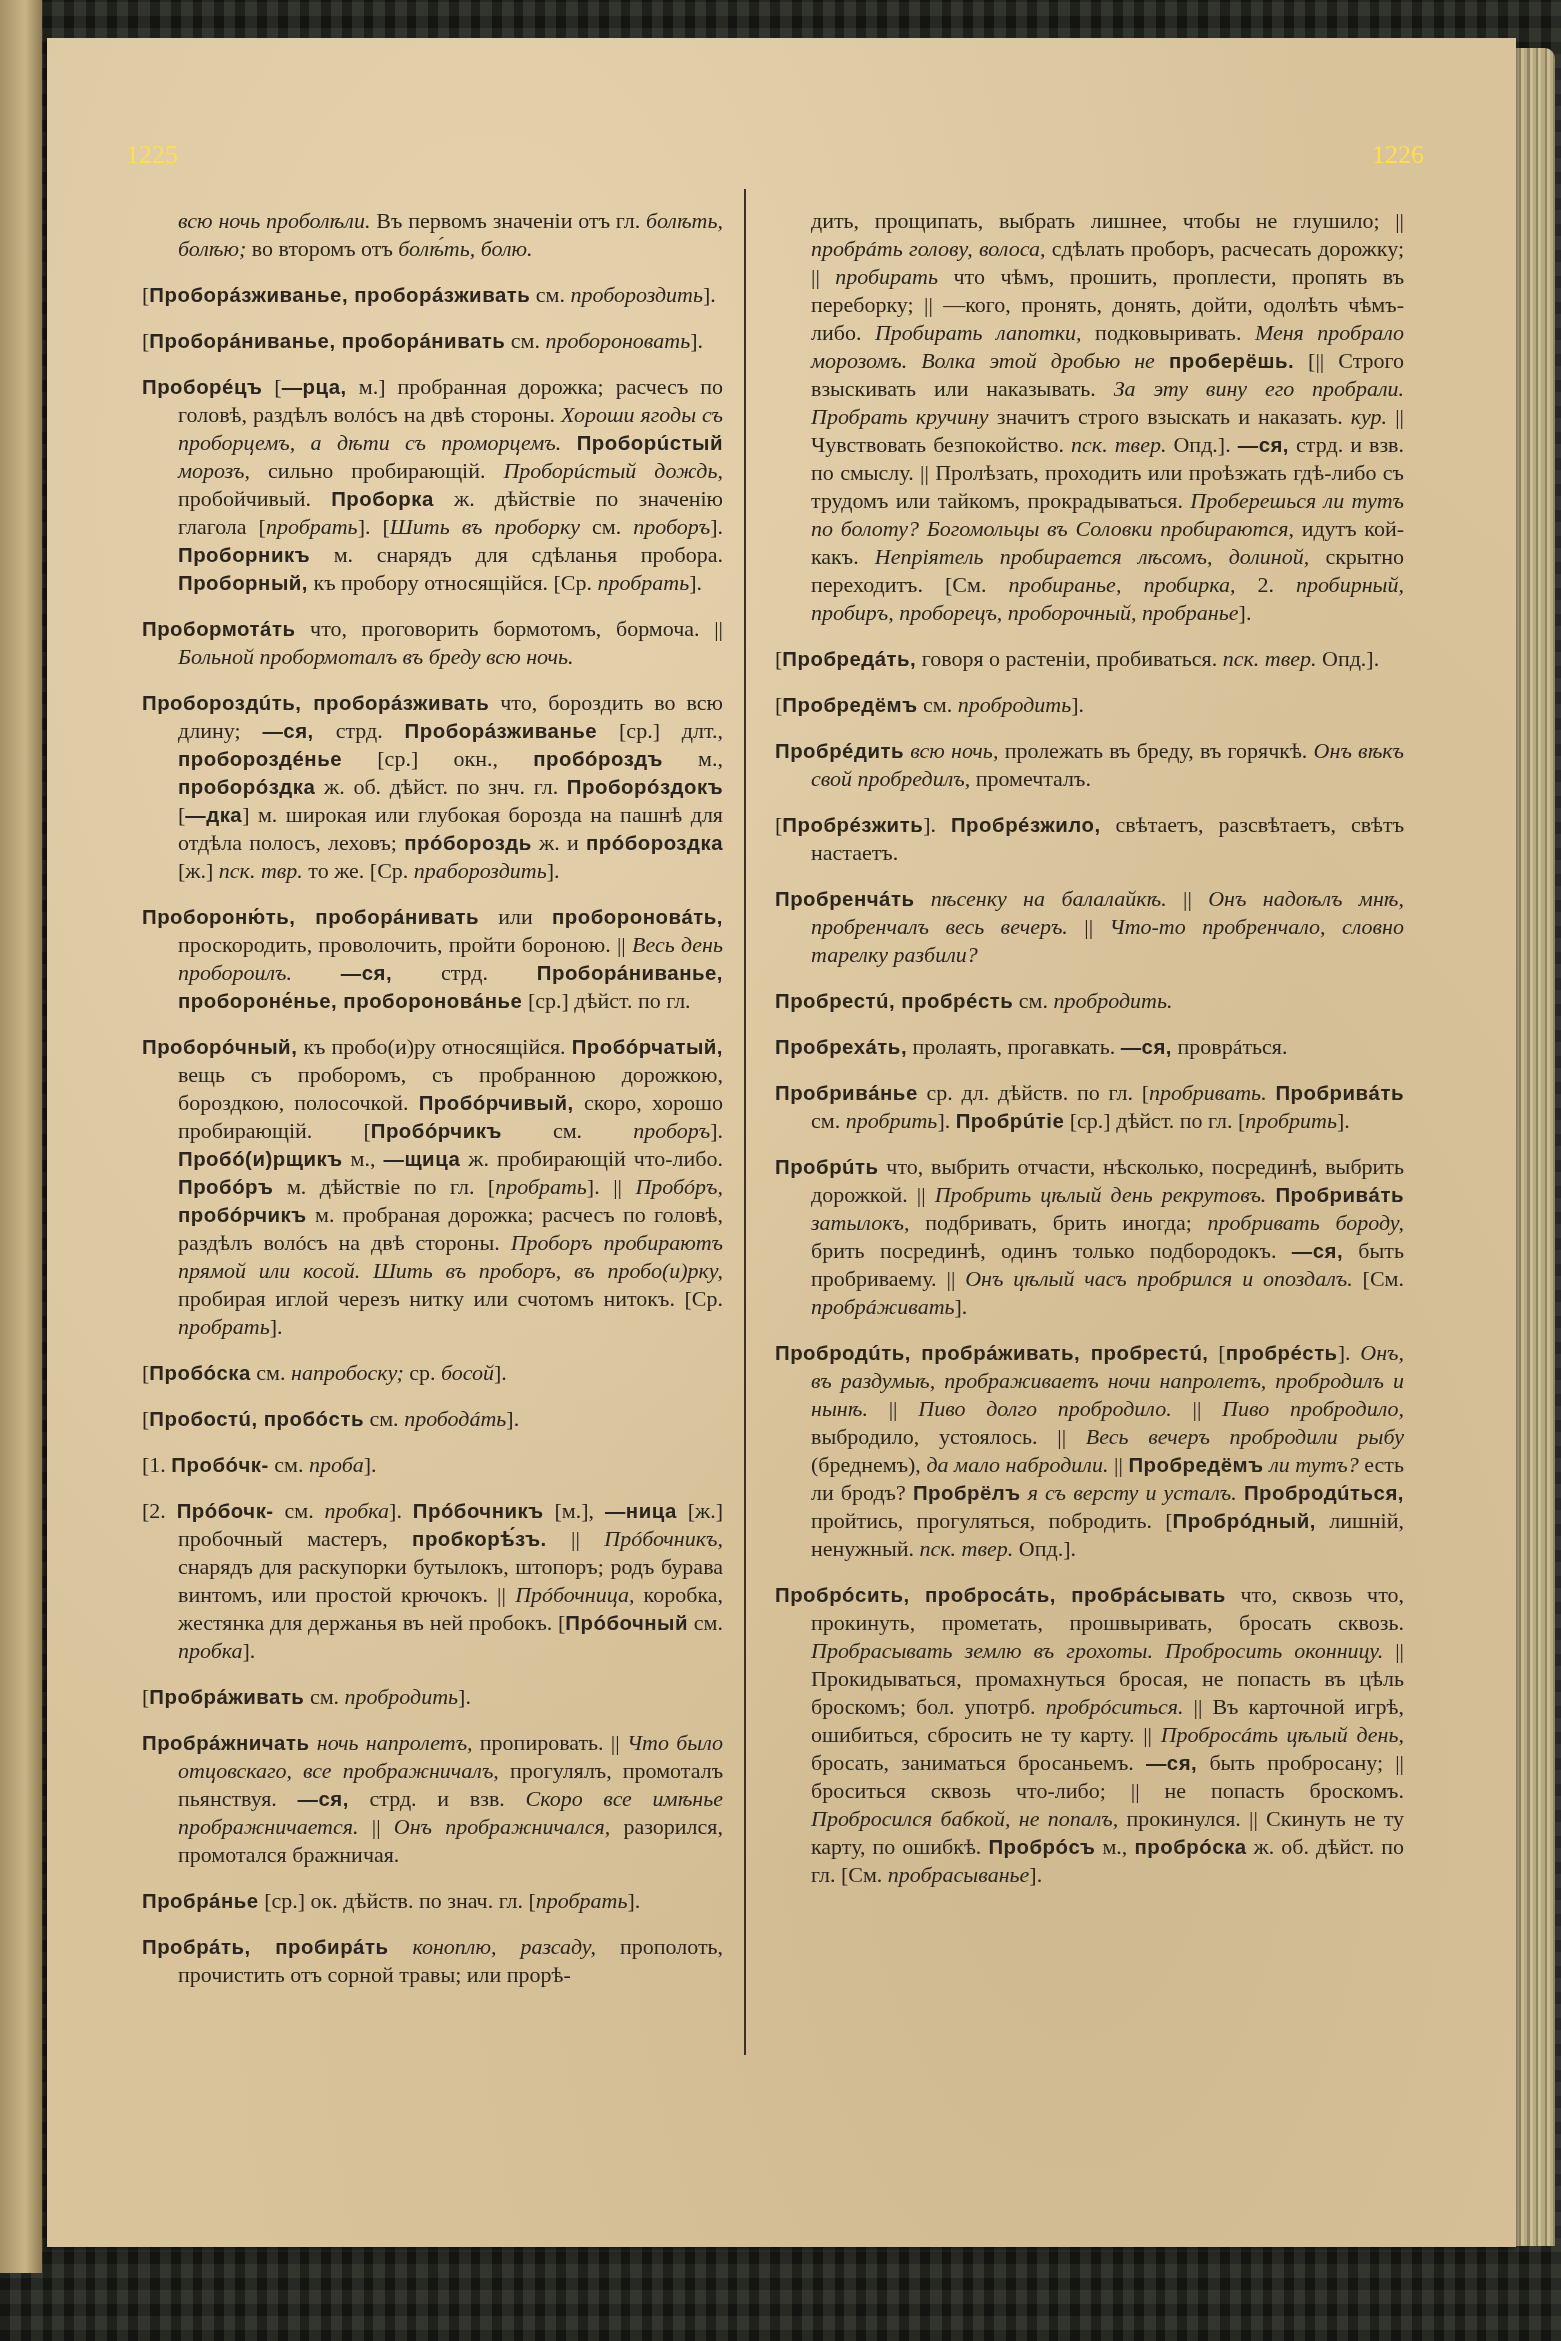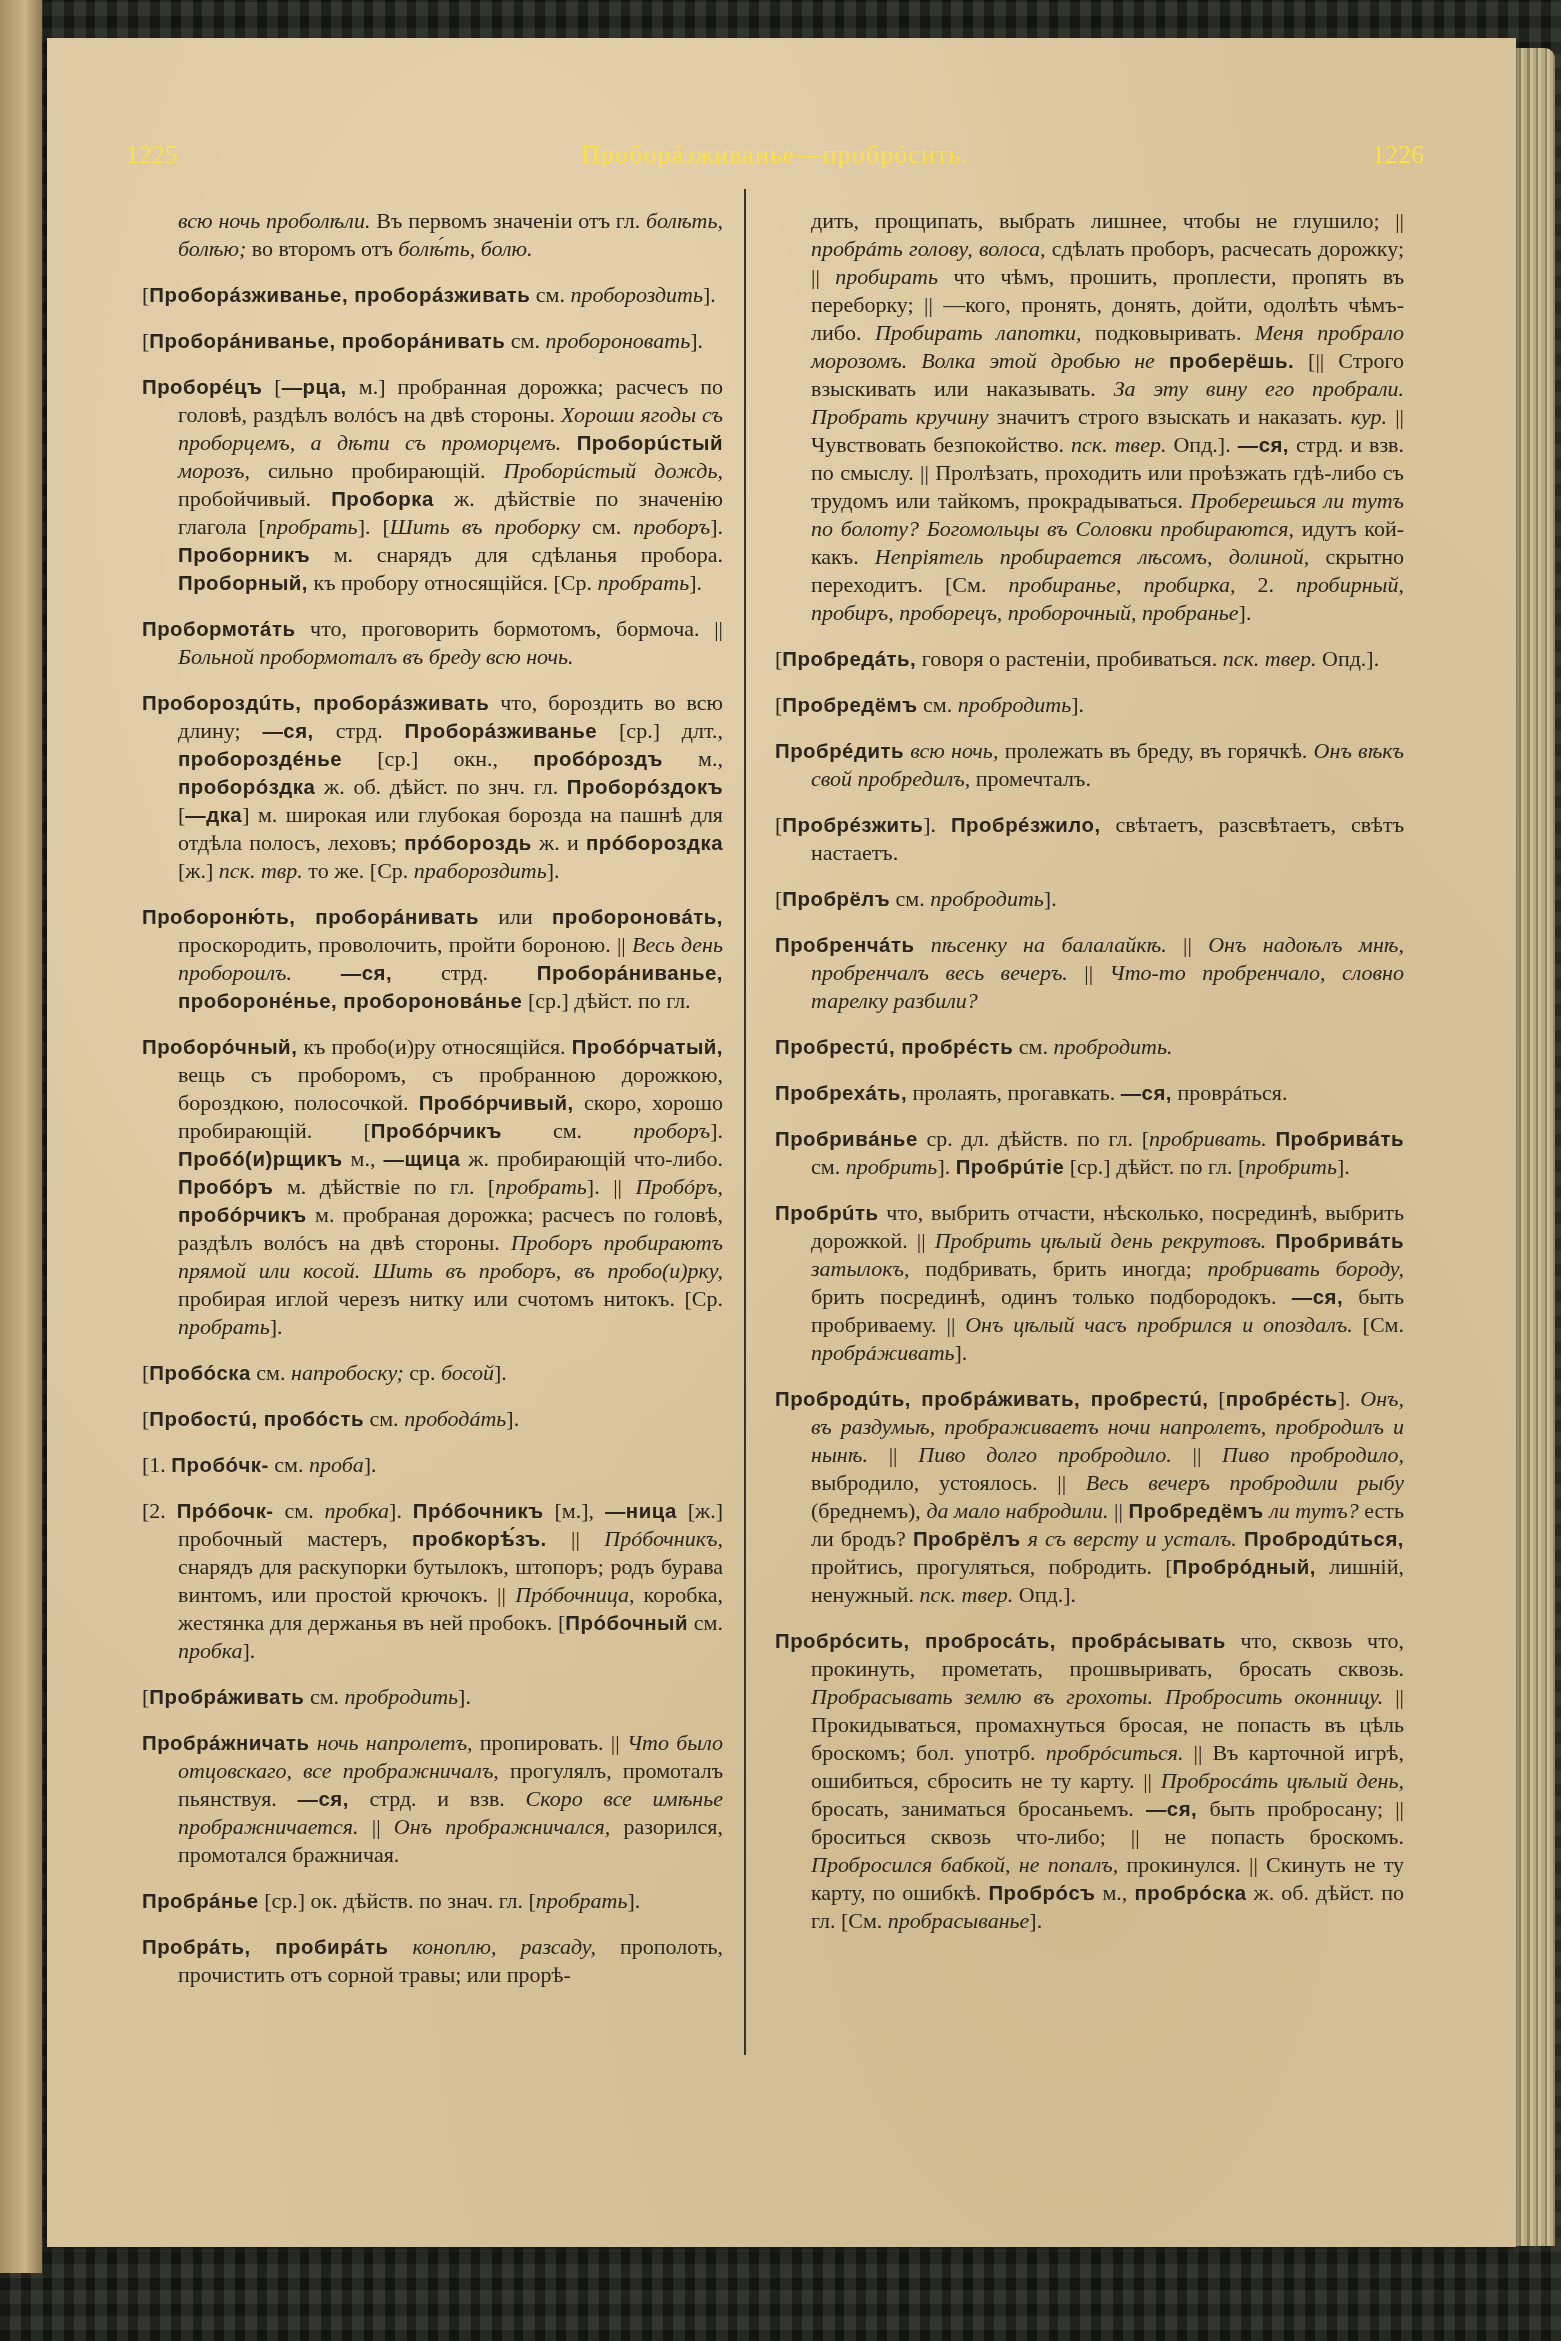--- a/index.html
+++ b/index.html
@@ -60,21 +60,20 @@
 <body>
 
 <div class="bg-texture"></div>
 <div class="left-page-edge"></div>
 <div class="page-stack"></div>
 
 <div class="page"></div>
 
 <div class="header">
   <span class="pnum-left">1225</span>
-  <span class="running-title">Проборáзживанье—пробрóсить.</span>
   <span class="pnum-right">1226</span>
 </div>
 
 <div class="column col-left" id="col-left">
     <p class="entry cont"><i>всю ночь проболѣли.</i> Въ первомъ значеніи отъ гл. <i>болѣть, болѣю;</i> во второмъ отъ <i>болѣ́ть, болю.</i></p>
     <p class="entry">[<b>Проборáзживанье, проборáзживать</b> см. <i>пробороздить</i>].</p>
     <p class="entry">[<b>Проборáниванье, проборáнивать</b> см. <i>пробороновать</i>].</p>
     <p class="entry"><b>Проборéцъ</b> [<b>—рца,</b> м.] пробранная дорожка; расчесъ по головѣ, раздѣлъ волóсъ на двѣ стороны. <i>Хороши ягоды съ проборцемъ, а дѣти съ проморцемъ.</i> <b>Проборúстый</b> <i>морозъ,</i> сильно пробирающій. <i>Проборúстый дождь,</i> пробойчивый. <b>Проборка</b> ж. дѣйствіе по значенію глагола [<i>пробрать</i>]. [<i>Шить въ проборку</i> см. <i>проборъ</i>]. <b>Проборникъ</b> м. снарядъ для сдѣланья пробора. <b>Проборный,</b> къ пробору относящійся. [Ср. <i>пробрать</i>].</p>
     <p class="entry"><b>Пробормотáть</b> что, проговорить бормотомъ, бормоча. || <i>Больной пробормоталъ въ бреду всю ночь.</i></p>
     <p class="entry"><b>Пробороздúть, проборáзживать</b> что, бороздить во всю длину; <b>—ся,</b> стрд. <b>Проборáзживанье</b> [ср.] длт., <b>пробороздéнье</b> [ср.] окн., <b>пробóроздъ</b> м., <b>проборóздка</b> ж. об. дѣйст. по знч. гл. <b>Проборóздокъ</b> [<b>—дка</b>] м. широкая или глубокая борозда на пашнѣ для отдѣла полосъ, леховъ; <b>прóбороздь</b> ж. и <b>прóбороздка</b> [ж.] <i>пск. твр.</i> то же. [Ср. <i>прабороздить</i>].</p>
@@ -89,21 +88,20 @@
     <p class="entry"><b>Пробрáнье</b> [ср.] ок. дѣйств. по знач. гл. [<i>пробрать</i>].</p>
     <p class="entry"><b>Пробрáть, пробирáть</b> <i>коноплю, разсаду,</i> прополоть, прочистить отъ сорной травы; или прорѣ-</p>
   </div>
 <div class="divider"></div>
 <div class="column col-right" id="col-right">
     <p class="entry cont">дить, прощипать, выбрать лишнее, чтобы не глушило; || <i>пробрáть голову, волоса,</i> сдѣлать проборъ, расчесать дорожку; || <i>пробирать</i> что чѣмъ, прошить, проплести, пропять въ переборку; || —кого, пронять, донять, дойти, одолѣть чѣмъ-либо. <i>Пробирать лапотки,</i> подковыривать. <i>Меня пробрало морозомъ. Волка этой дробью не</i> <b>проберёшь.</b> [|| Строго взыскивать или наказывать. <i>За эту вину его пробрали. Пробрать кручину</i> значитъ строго взыскать и наказать. <i>кур.</i> || Чувствовать безпокойство. <i>пск. твер.</i> Опд.]. <b>—ся,</b> стрд. и взв. по смыслу. || Пролѣзать, проходить или проѣзжать гдѣ-либо съ трудомъ или тайкомъ, прокрадываться. <i>Проберешься ли тутъ по болоту? Богомольцы въ Соловки пробираются,</i> идутъ кой-какъ. <i>Непріятель пробирается лѣсомъ, долиной,</i> скрытно переходитъ. [См. <i>пробиранье, пробирка,</i> 2. <i>пробирный, пробиръ, проборецъ, проборочный, пробранье</i>].</p>
     <p class="entry">[<b>Пробредáть,</b> говоря о растеніи, пробиваться. <i>пск. твер.</i> Опд.].</p>
     <p class="entry">[<b>Пробредёмъ</b> см. <i>пробродить</i>].</p>
     <p class="entry"><b>Пробрéдить</b> <i>всю ночь,</i> пролежать въ бреду, въ горячкѣ. <i>Онъ вѣкъ свой пробредилъ,</i> промечталъ.</p>
     <p class="entry">[<b>Пробрéзжить</b>]. <b>Пробрéзжило,</b> свѣтаетъ, разсвѣтаетъ, свѣтъ настаетъ.</p>
-    <p class="entry">[<b>Пробрёлъ</b> см. <i>пробродить</i>].</p>
     <p class="entry"><b>Пробренчáть</b> <i>пѣсенку на балалайкѣ.</i> || <i>Онъ надоѣлъ мнѣ, пробренчалъ весь вечеръ.</i> || <i>Что-то пробренчало, словно тарелку разбили?</i></p>
     <p class="entry"><b>Пробрестú, пробрéсть</b> см. <i>пробродить.</i></p>
     <p class="entry"><b>Пробрехáть,</b> пролаять, прогавкать. <b>—ся,</b> проврáться.</p>
     <p class="entry"><b>Пробривáнье</b> ср. дл. дѣйств. по гл. [<i>пробривать.</i> <b>Пробривáть</b> см. <i>пробрить</i>]. <b>Пробрúтіе</b> [ср.] дѣйст. по гл. [<i>пробрить</i>].</p>
     <p class="entry"><b>Пробрúть</b> что, выбрить отчасти, нѣсколько, посрединѣ, выбрить дорожкой. || <i>Пробрить цѣлый день рекрутовъ.</i> <b>Пробривáть</b> <i>затылокъ,</i> подбривать, брить иногда; <i>пробривать бороду,</i> брить посрединѣ, одинъ только подбородокъ. <b>—ся,</b> быть пробриваему. || <i>Онъ цѣлый часъ пробрился и опоздалъ.</i> [См. <i>пробрáживать</i>].</p>
     <p class="entry"><b>Пробродúть, пробрáживать, пробрестú,</b> [<b>пробрéсть</b>]. <i>Онъ, въ раздумьѣ, прображиваетъ ночи напролетъ, пробродилъ и нынѣ.</i> || <i>Пиво долго пробродило.</i> || <i>Пиво пробродило,</i> выбродило, устоялось. || <i>Весь вечеръ пробродили рыбу</i> (бреднемъ), <i>да мало набродили.</i> || <b>Пробредёмъ</b> <i>ли тутъ?</i> есть ли бродъ? <b>Пробрёлъ</b> <i>я съ версту и усталъ.</i> <b>Пробродúться,</b> пройтись, прогуляться, побродить. [<b>Пробрóдный,</b> лишній, ненужный. <i>пск. твер.</i> Опд.].</p>
     <p class="entry"><b>Пробрóсить, пробросáть, пробрáсывать</b> что, сквозь что, прокинуть, прометать, прошвыривать, бросать сквозь. <i>Пробрасывать землю въ грохоты. Пробросить оконницу.</i> || Прокидываться, промахнуться бросая, не попасть въ цѣль броскомъ; бол. употрб. <i>пробрóситься.</i> || Въ карточной игрѣ, ошибиться, сбросить не ту карту. || <i>Пробросáть цѣлый день,</i> бросать, заниматься бросаньемъ. <b>—ся,</b> быть пробросану; || броситься сквозь что-либо; || не попасть броскомъ. <i>Пробросился бабкой, не попалъ,</i> прокинулся. || Скинуть не ту карту, по ошибкѣ. <b>Пробрóсъ</b> м., <b>пробрóска</b> ж. об. дѣйст. по гл. [См. <i>пробрасыванье</i>].</p>
   </div>
 
 

